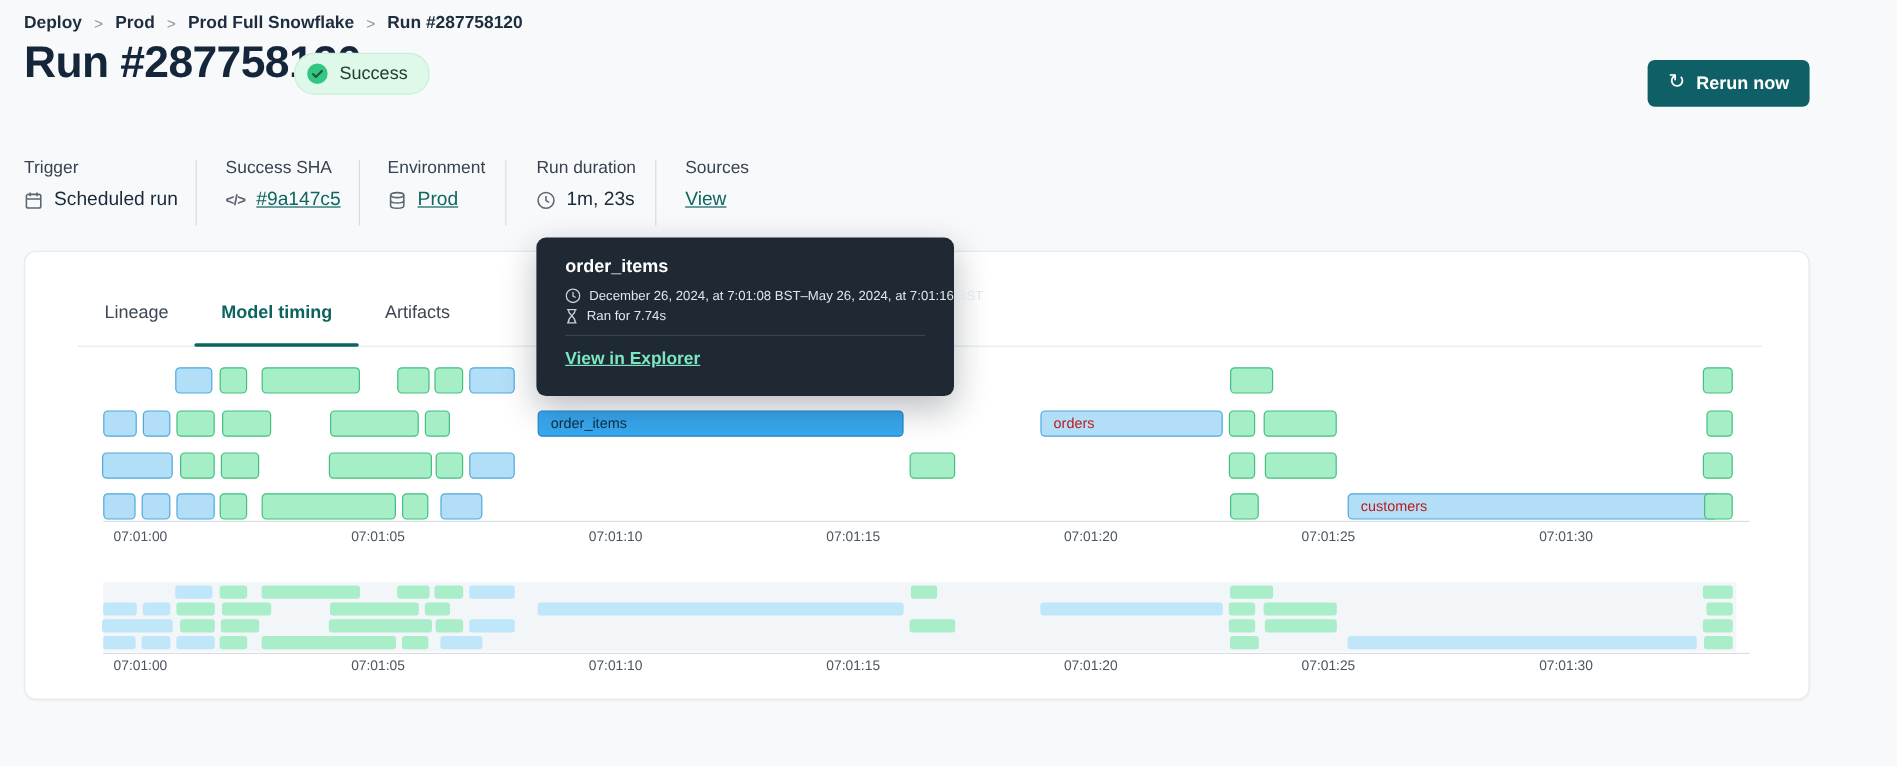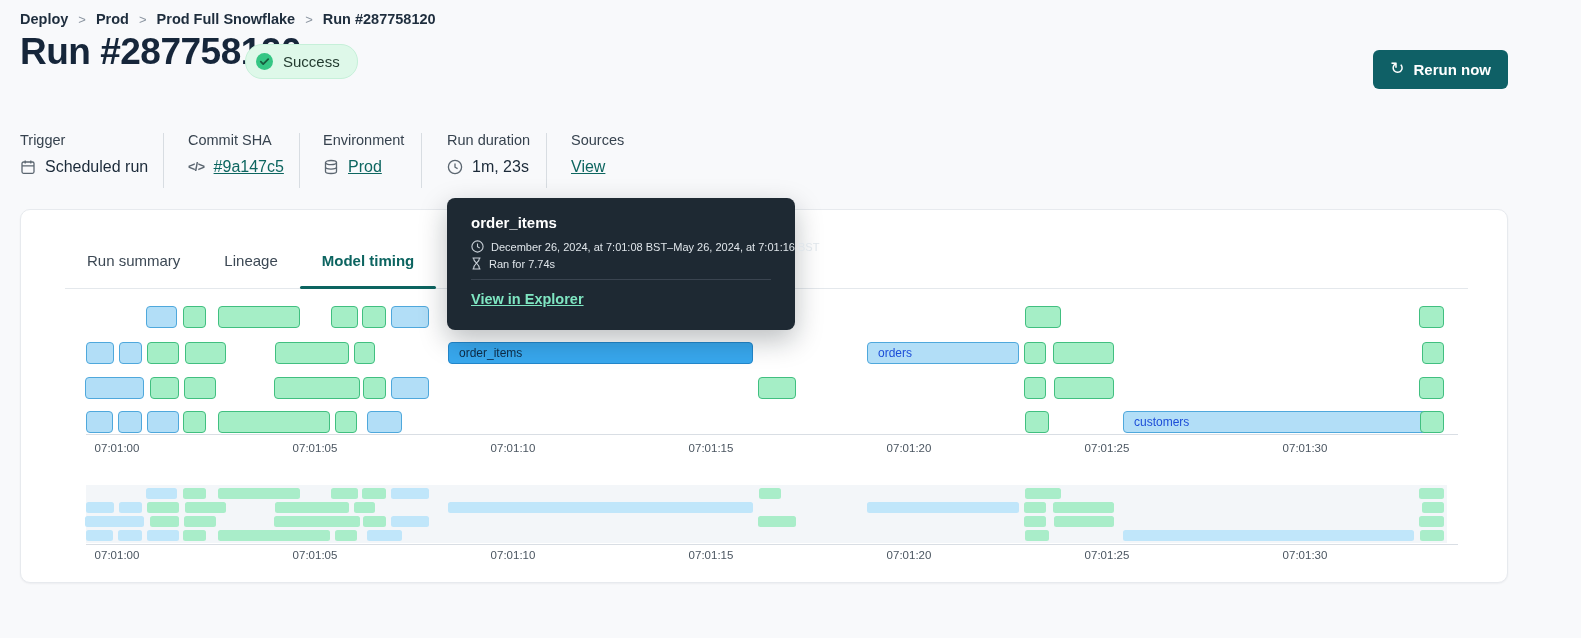--- a/index.html
+++ b/index.html
@@ -34,21 +34,21 @@
   .tab{font-size:15px;color:#3c4854;cursor:pointer;position:relative;padding:0 22px 19px;white-space:nowrap;}
   .tab.active{color:#0c6460;font-weight:700;}
   .tab.active::after{content:"";position:absolute;left:0;right:0;bottom:-1px;height:3px;background:#0c6460;border-radius:2px;}
 
   
   .chart-layer{position:absolute;inset:0;}
   .bar{position:absolute;height:22px;border-radius:4px;box-sizing:border-box;font-size:12px;line-height:20px;white-space:nowrap;overflow:hidden;cursor:pointer;}
   .bar.g{background:#a5eec6;border:1px solid #41bf80;}
   .bar.b{background:#b2def7;border:1px solid #4fa8dc;}
   .bar.hl{background:#38a8ee;border:1px solid #2387cb;color:#0d2b47;padding-left:10px;}
-  .bar.bl{background:#b2def7;border:1px solid #4fa8dc;color:#1d4ed8;padding-left:10px;}
+  .bar.bl{background:#b2def7;border:1px solid #4fa8dc;color:#b91c1c;padding-left:10px;}
   .axis-line{position:absolute;left:65px;width:1372px;height:1px;background:#d9dee4;}
   .axis-label{position:absolute;transform:translateX(-50%);font-size:11.5px;color:#4a5560;white-space:nowrap;padding-left:16px;}
   .mini-panel{position:absolute;left:65px;top:275px;width:1361px;height:58px;background:#f3f6f9;}
   .mini-bar{position:absolute;height:11px;border-radius:2.5px;}
   .mini-bar.mg{background:#a9edc9;}
   .mini-bar.mb{background:#c0e6fa;}
 
   
   .tooltip{position:absolute;left:447px;top:198px;width:348px;height:132px;background:#1e2933;border-radius:8px;box-shadow:0 10px 28px rgba(10,20,30,.28);z-index:50;padding:16px 24px;box-sizing:border-box;color:#e6ebf0;}
   .tt-title{font-size:15px;font-weight:700;color:#fff;margin-bottom:9px;}
@@ -97,21 +97,21 @@
           <span class="meta-icon" data-interactable="false">
             <svg width="16" height="16" viewBox="0 0 16 16" fill="none" stroke="#5b6670" stroke-width="1.3">
               <rect x="2" y="3" width="12" height="11.3" rx="1.5"></rect>
               <path d="M2 6.8h12M5.2 1.4v3.2M10.8 1.4v3.2"></path>
             </svg>
           </span>
           <span class="mv-text" data-interactable="false">Scheduled run</span>
         </div>
       </div>
       <div class="meta-col" data-interactable="false" style="left: 188px;">
-        <div class="meta-label" data-interactable="false">Commit SHA</div>
+        <div class="meta-label" data-interactable="false">Success SHA</div>
         <div class="meta-value" data-interactable="false">
           <span class="meta-icon" data-interactable="false">
             <span class="code-glyph">&lt;/&gt;</span>
           </span>
           <span class="mv-text is-link" data-interactable="true">#9a147c5</span>
         </div>
       </div>
       <div class="meta-col" data-interactable="false" style="left: 323px;">
         <div class="meta-label" data-interactable="false">Environment</div>
         <div class="meta-value" data-interactable="false">
@@ -144,21 +144,20 @@
         </div>
       </div>
       <div class="meta-div" data-interactable="false" style="left: 163px;"></div>
       <div class="meta-div" data-interactable="false" style="left: 299px;"></div>
       <div class="meta-div" data-interactable="false" style="left: 421px;"></div>
       <div class="meta-div" data-interactable="false" style="left: 546px;"></div>
     </div>
 
   <div class="card" data-interactable="false">
     <div class="tabbar" id="tabbar" data-interactable="false">
-        <div class="tab" data-interactable="true">Run summary</div>
         <div class="tab" data-interactable="true">Lineage</div>
         <div class="tab active" data-interactable="true">Model timing</div>
         <div class="tab" data-interactable="true">Artifacts</div>
       </div>
     <div class="chart-layer" id="chart" data-interactable="false">
       <div class="axis-line" id="main-axis-line" style="top:224px" data-interactable="false"></div>
       <div class="mini-panel" id="mini-panel" data-interactable="true">
           <div class="mini-bar mb" data-interactable="false" style="left: 60px; width: 31px; top: 3px;"></div>
           <div class="mini-bar mg" data-interactable="false" style="left: 97px; width: 23px; top: 3px;"></div>
           <div class="mini-bar mg" data-interactable="false" style="left: 132px; width: 82px; top: 3px;"></div>

